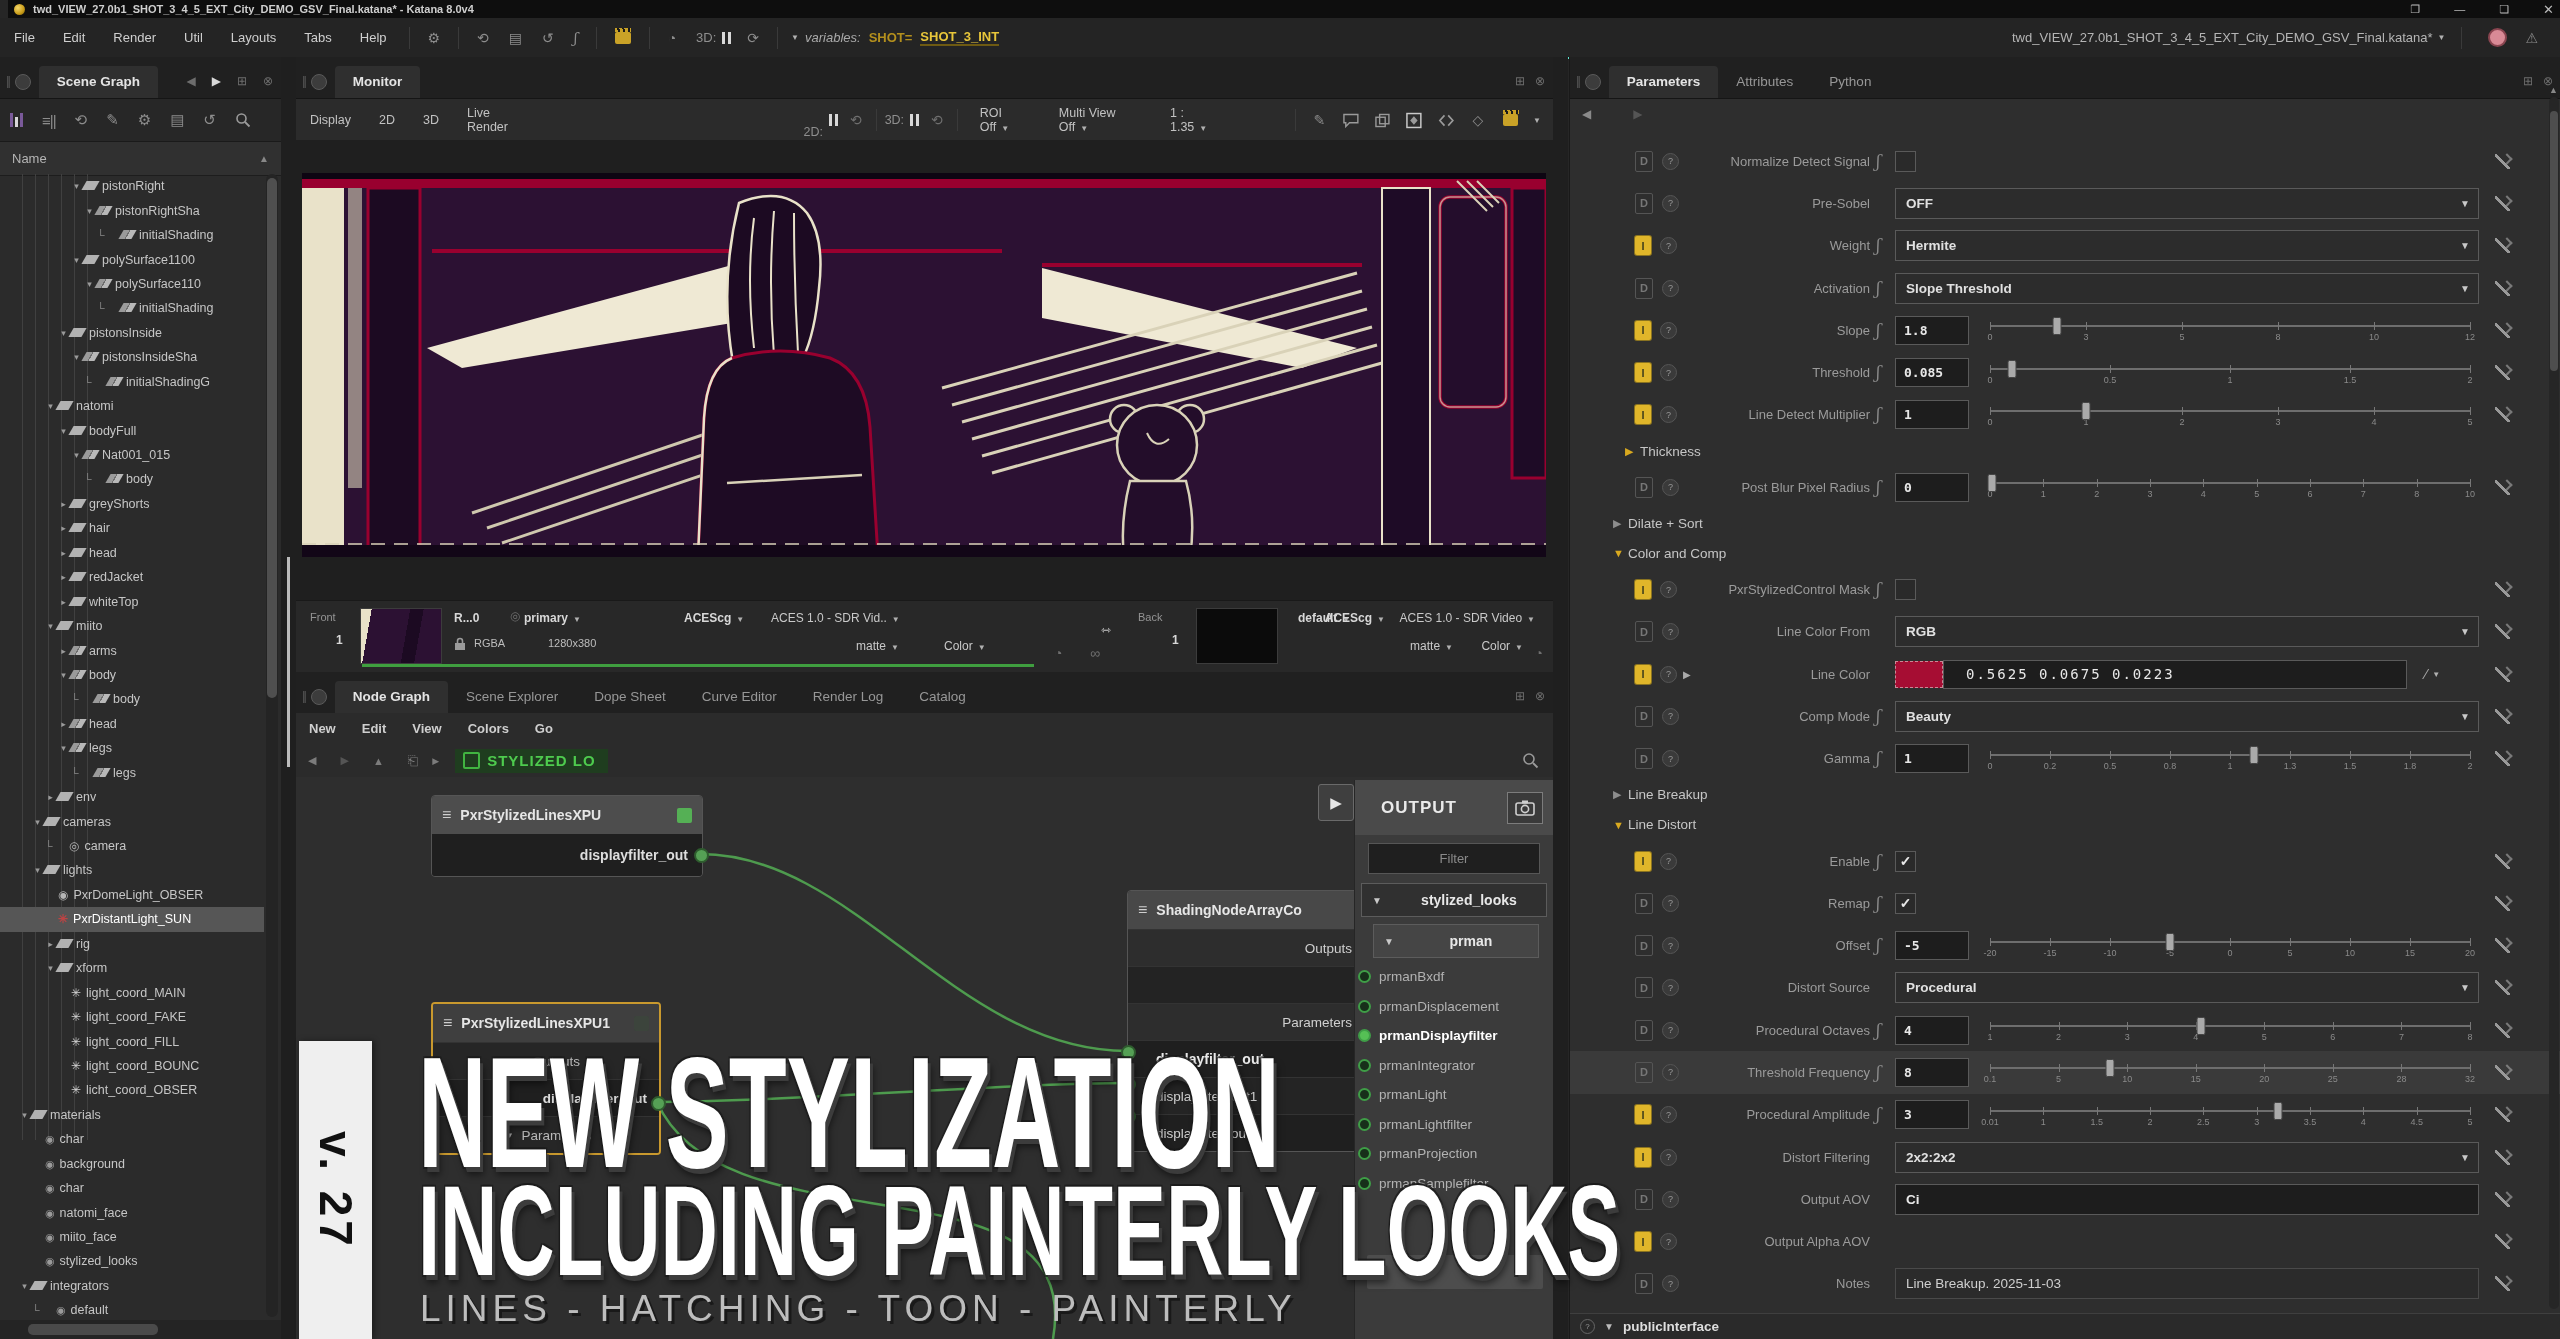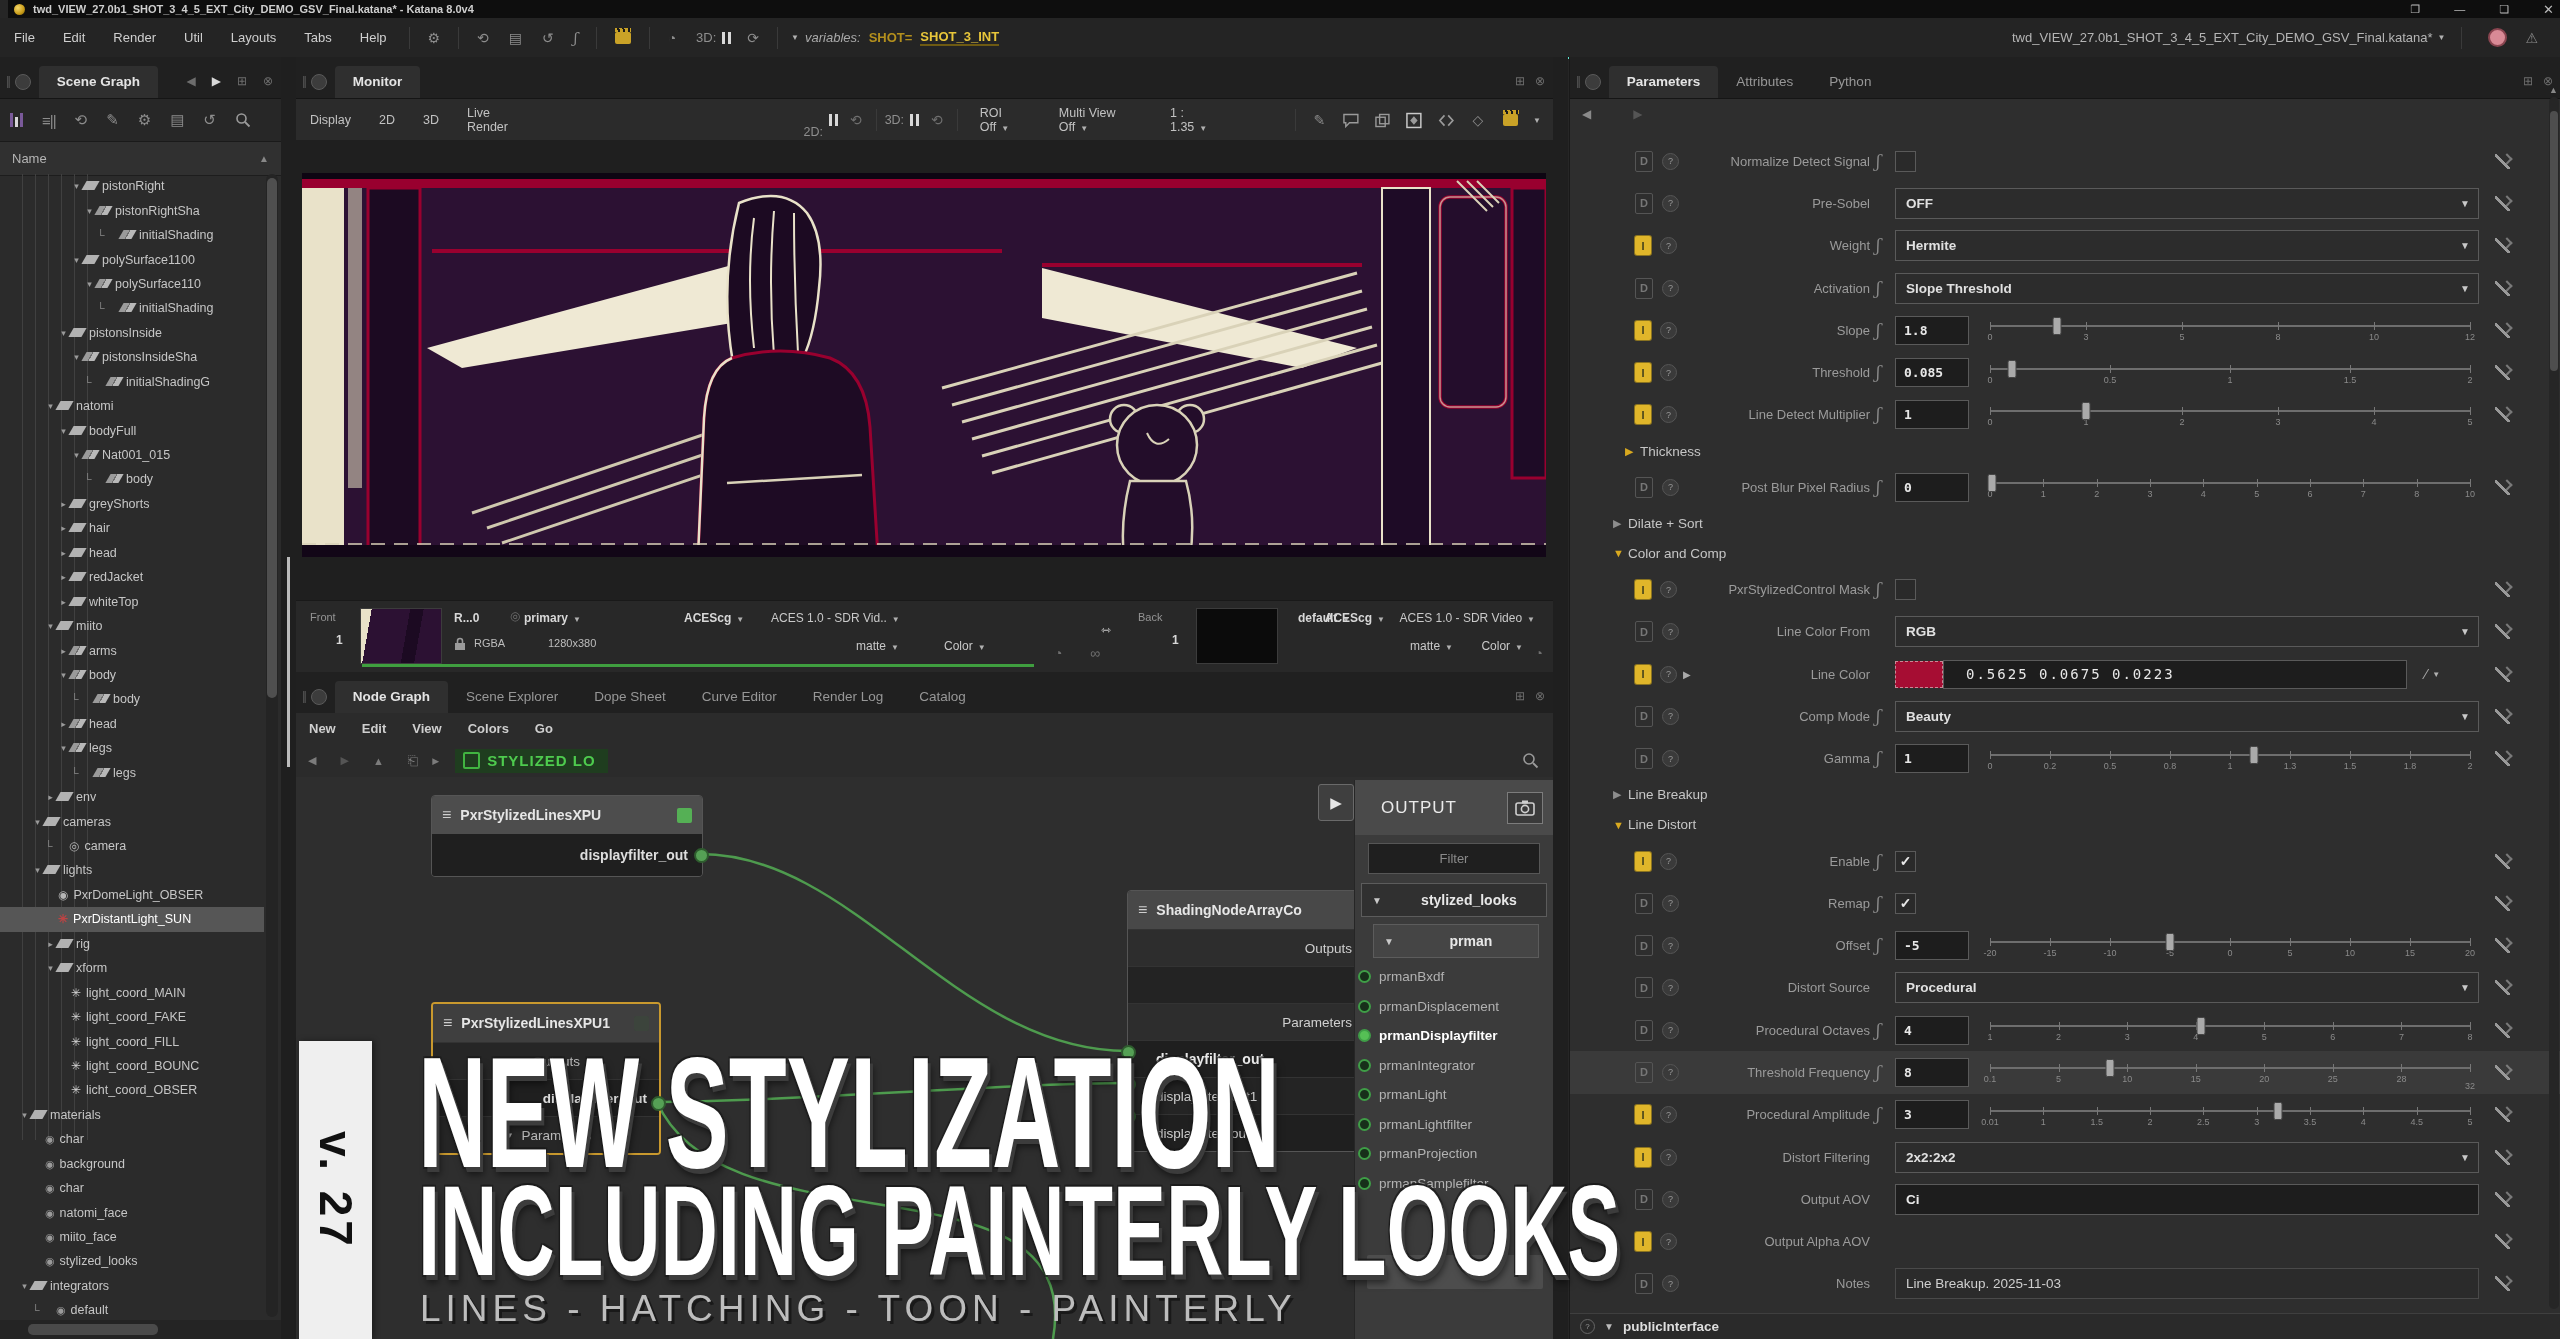--- a/index.html
+++ b/index.html
@@ -94,21 +94,21 @@
   .knode .khead .ham{color:#cfcfcf;font-size:16px;}
   .knode .khead .ktitle{color:#e6e6e6;font-size:14px;font-weight:bold;}
   .kbadge{width:15px;height:15px;border-radius:2px;margin-left:auto;}
   .krow{height:42px;background:#1f1f1f;display:flex;align-items:center;color:#dedede;font-size:14px;font-weight:bold;}
   .kdot{position:absolute;width:11px;height:11px;border-radius:50%;background:#55a055;border:2px solid #2e5c2e;}
   .k2row{height:36px;display:flex;align-items:center;justify-content:center;background:#262626;color:#b9b9b9;font-size:13.5px;border-top:1px solid #333;}
   #play-btn{position:absolute;left:1022px;top:7px;width:34px;height:35px;background:#3f3f3f;border:1px solid #6a6a6a;border-radius:3px;color:#e8e8e8;font-size:15px;display:flex;align-items:center;justify-content:center;}
   
   #out-panel{position:absolute;right:0;top:3px;width:198px;bottom:0;background:#3b3b3b;border-left:1px solid #262626;}
   #out-head{height:55px;background:#4a4a4a;display:flex;align-items:center;padding:0 10px 0 26px;}
-  #out-title{font-size:17px;font-weight:normal;color:#eaeaea;letter-spacing:1px;}
+  #out-title{font-size:17px;font-weight:bold;color:#eaeaea;letter-spacing:1px;}
   #out-cam{margin-left:auto;width:34px;height:30px;background:#3a3a3a;border:1px solid #7c7c7c;display:flex;align-items:center;justify-content:center;}
   #out-filter{position:absolute;left:13px;right:13px;top:63px;height:29px;background:#1f1f1f;border:1px solid #565656;display:flex;align-items:center;justify-content:center;color:#8a8a8a;font-size:13px;}
   .out-dd{position:absolute;height:32px;background:#303030;border:1px solid #5c5c5c;display:flex;align-items:center;color:#e8e8e8;font-weight:bold;font-size:14px;}
   .out-dd .ddc{color:#c9c9c9;font-size:10px;margin:0 10px;}
   .pitem{position:absolute;left:0;right:0;height:29px;display:flex;align-items:center;font-size:13.5px;color:#b2b2b2;}
   .pitem .ring{width:9px;height:9px;border-radius:50%;border:2.5px solid #3f9e47;background:#17301a;margin:0 8px 0 3px;flex:none;}
   .pitem.on{color:#fff;font-weight:bold;}
   .pitem.on .ring{background:#55c055;}
   #out-hl{position:absolute;left:12px;right:10px;top:475px;height:34px;background:#4d4d4d;border-radius:2px;}
   
@@ -1227,21 +1227,21 @@
             <span class="tlab" style="left: 28.5714%;">10</span>
             <span class="tick" style="left: 42.8571%;"></span>
             <span class="tlab" style="left: 42.8571%;">15</span>
             <span class="tick" style="left: 57.1429%;"></span>
             <span class="tlab" style="left: 57.1429%;">20</span>
             <span class="tick" style="left: 71.4286%;"></span>
             <span class="tlab" style="left: 71.4286%;">25</span>
             <span class="tick" style="left: 85.7143%;"></span>
             <span class="tlab" style="left: 85.7143%;">28</span>
             <span class="tick" style="left: 100%;"></span>
-            <span class="tlab" style="left: 100%; margin-top: 7px;">32</span>
+            <span class="tlab" style="left: 100%;">32</span>
             <span class="hndl" style="left: 25%;"></span>
           </span>
           <span class="wzone">
             <span class="numbox">
               <span>8</span>
             </span>
           </span>
           <span class="pin"></span>
         </div>
         <div class="prow">

